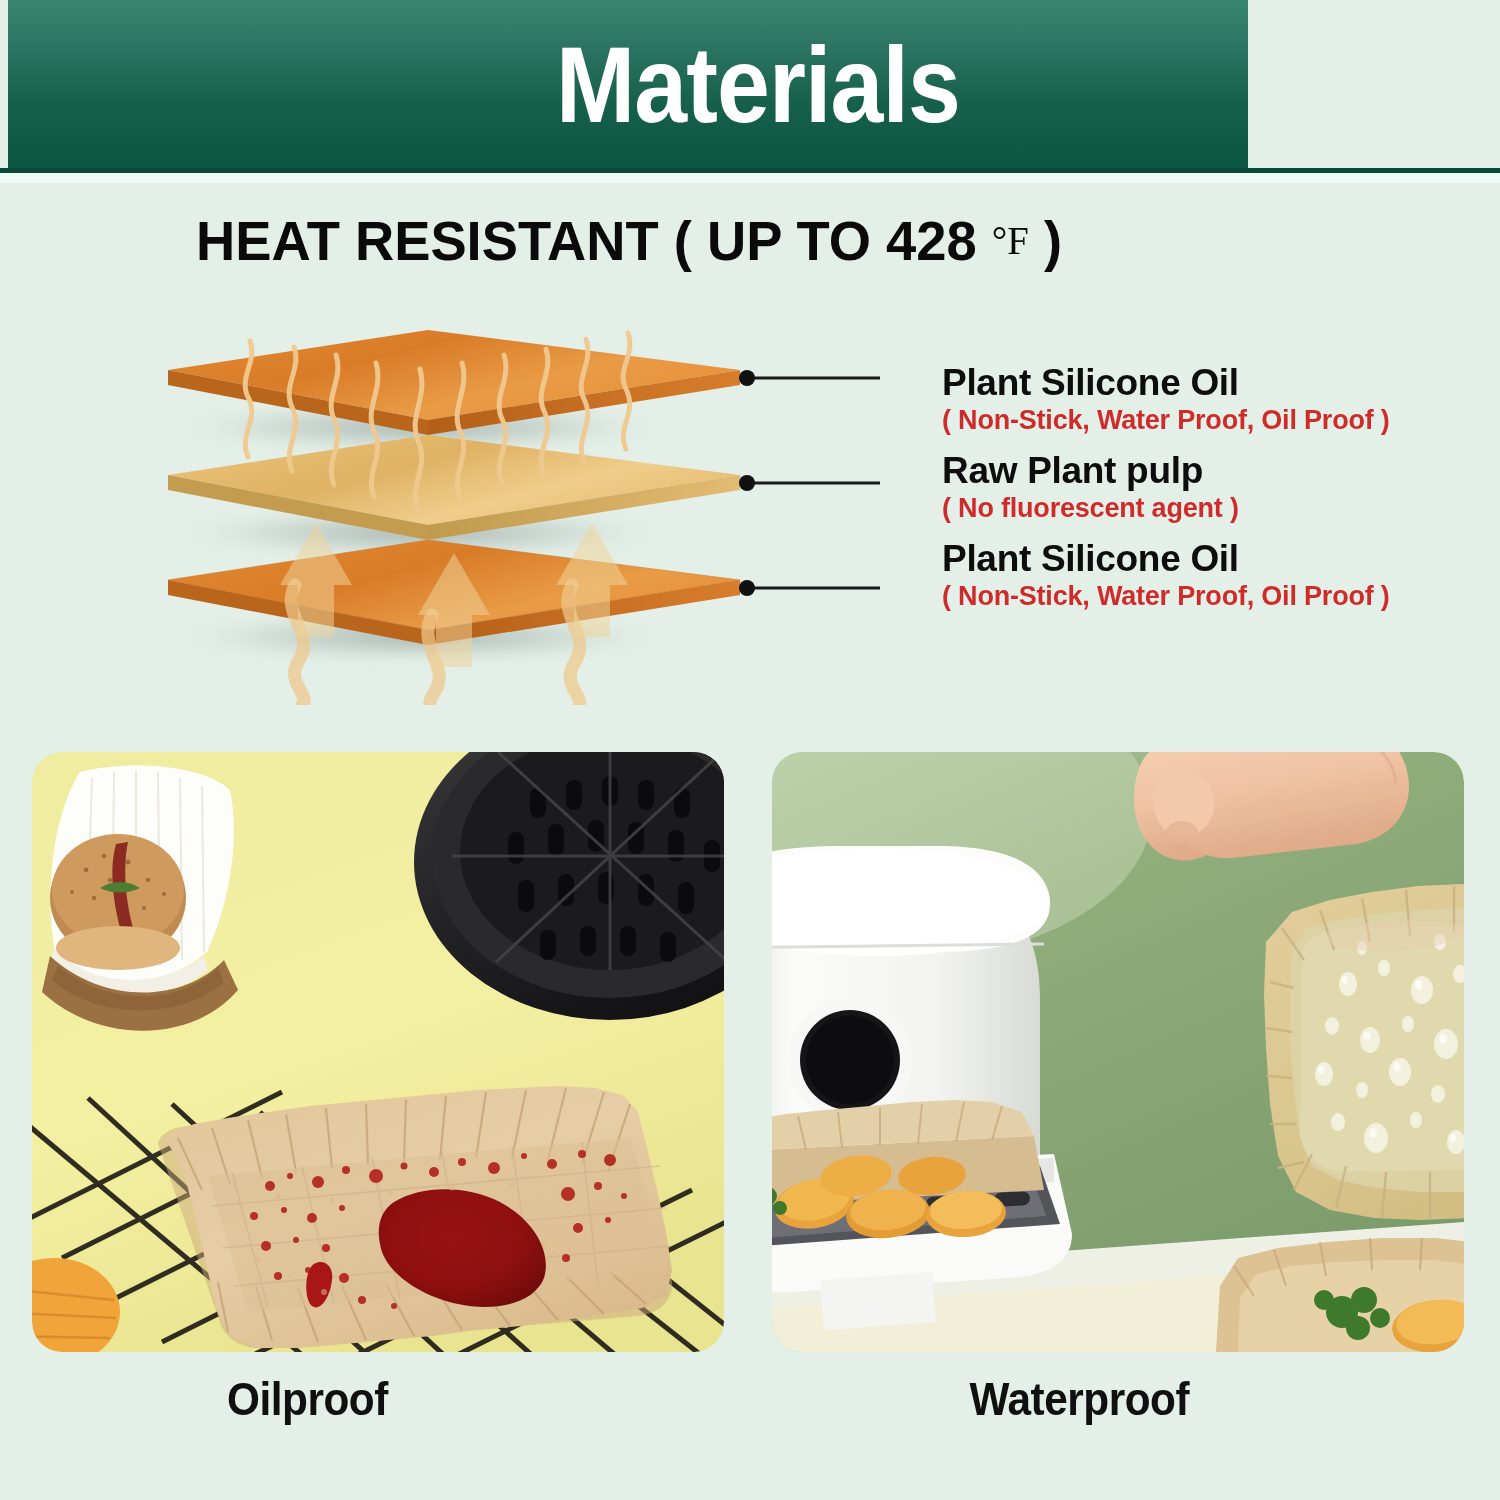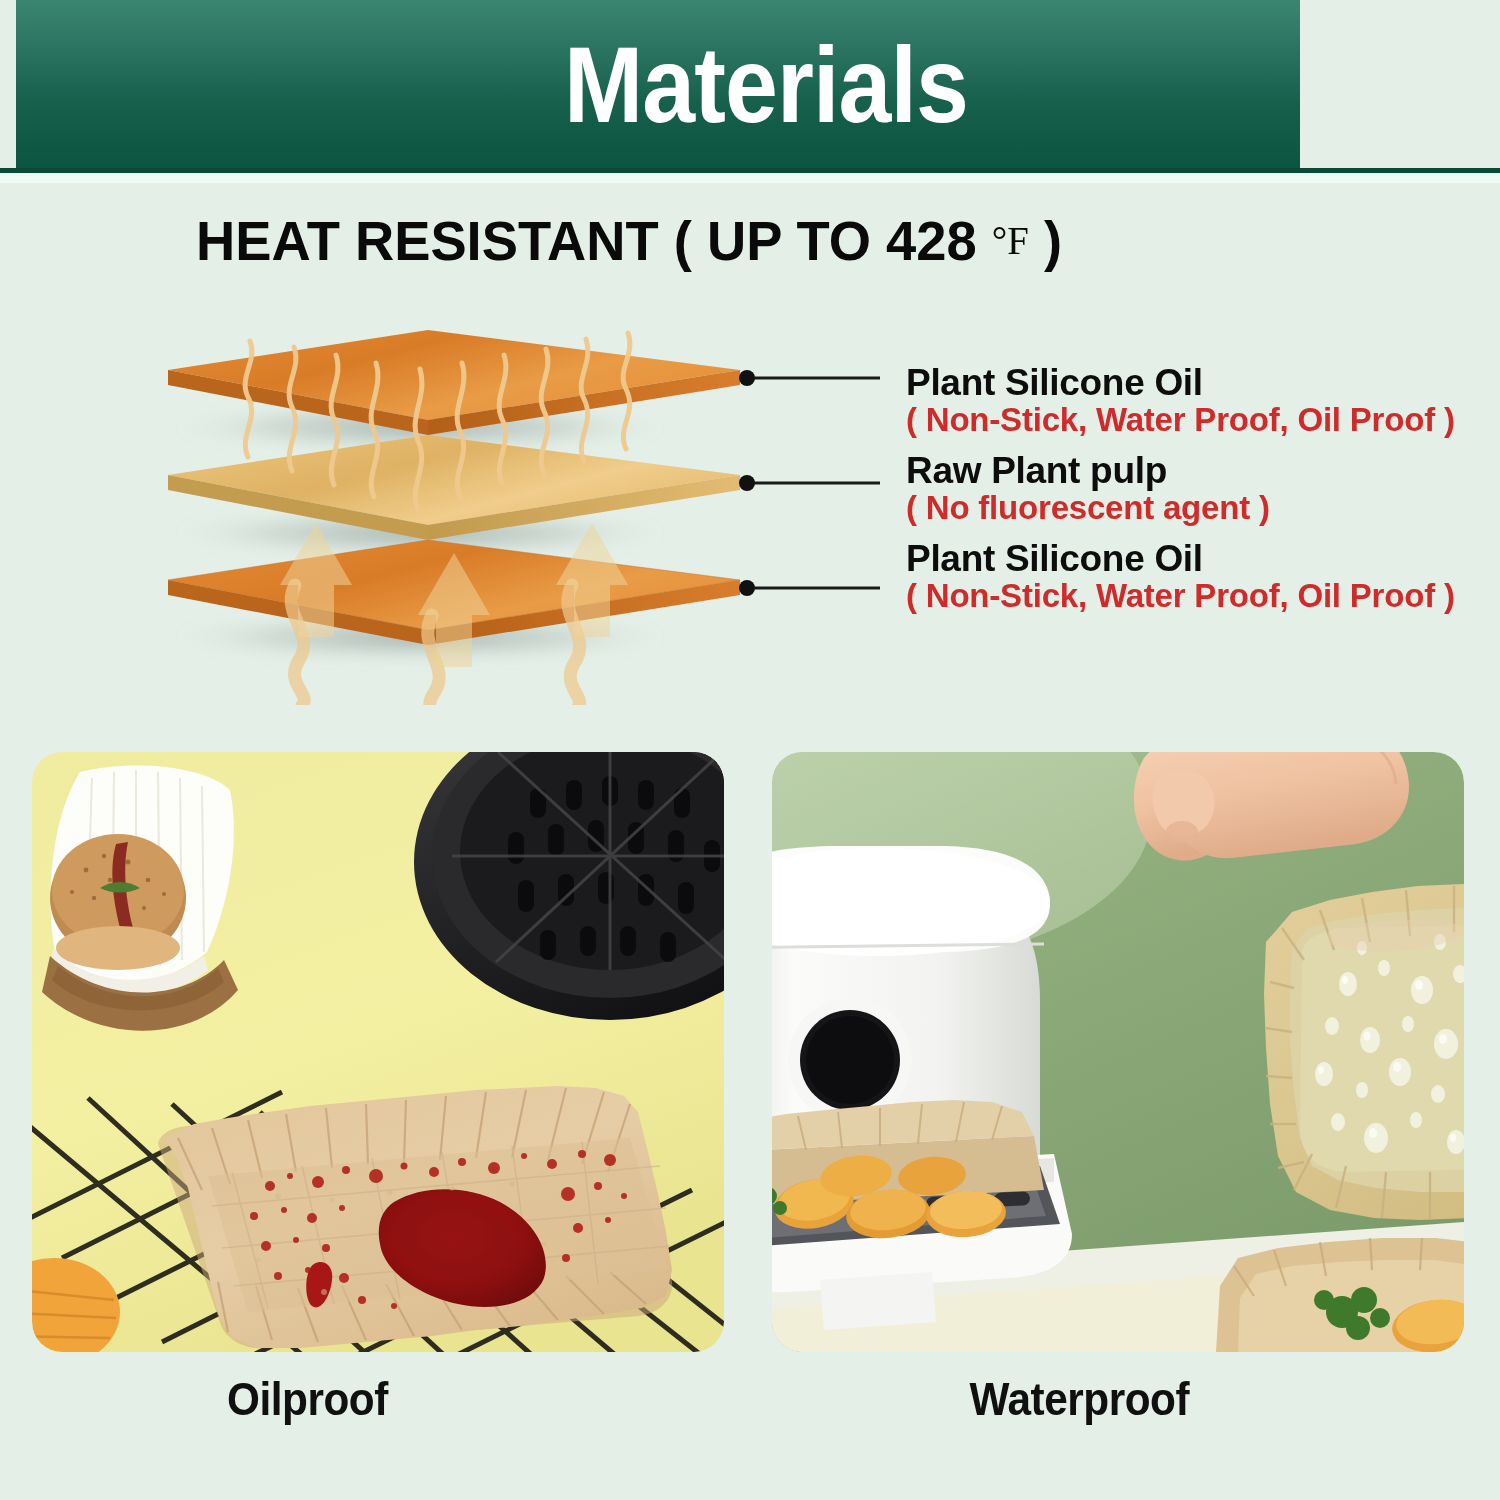--- a/index.html
+++ b/index.html
@@ -11,25 +11,24 @@
     height: 1500px;
     background: #e3efe7;
     font-family: "Liberation Sans", sans-serif;
     overflow: hidden;
     position: relative;
   }
 
   
   .header {
     position: absolute;
-    left: 16px; top: 0;
+    left: 8px; top: 0;
     width: 1240px; height: 170px;
     background: linear-gradient(180deg, #3a8570 0%, #2d7663 25%, #17604c 60%, #0a5440 100%);
     overflow: hidden;
-    padding-left: 44px;
   }
   .header-title {
     position: absolute;
     left: 0; top: 22px;
     width: 1500px;
     text-align: center;
     color: #ffffff;
     font-size: 108px;
     font-weight: bold;
     letter-spacing: -1px;
@@ -73,31 +72,31 @@
   
   .diagram {
     position: absolute;
     left: 120px; top: 285px;
     width: 760px; height: 420px;
   }
   .diagram svg { display: block; }
 
   
   .labels { position: absolute; left: 0; top: 0; width: 1500px; height: 1500px; }
-  .label-group { position: absolute; }
+  .label-group { position: absolute; margin-left: 36px; }
   .label-title {
     font-size: 37px;
     font-weight: bold;
     color: #0d0d0d;
     line-height: 42px;
     white-space: nowrap;
     letter-spacing: -0.3px;
   }
   .label-sub {
-    font-size: 33px;
+    font-size: 27px;
     font-weight: bold;
     color: #cf2b2b;
     line-height: 32px;
     white-space: nowrap;
     letter-spacing: -0.2px;
   }
 
   
   .photo-card {
     position: absolute;

